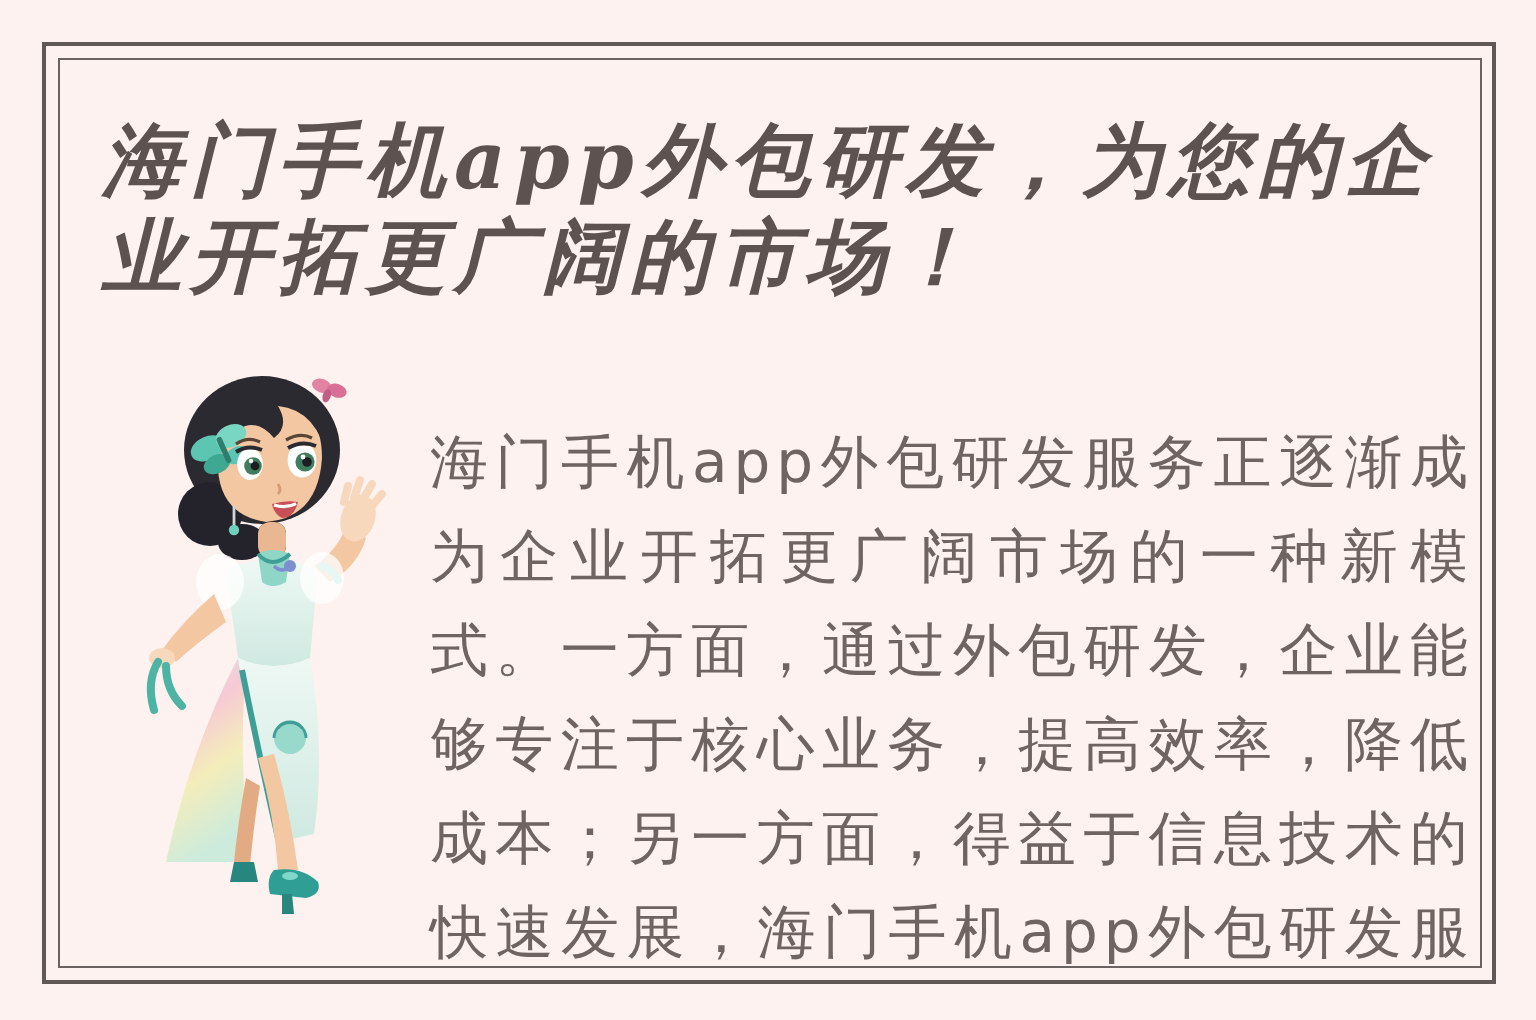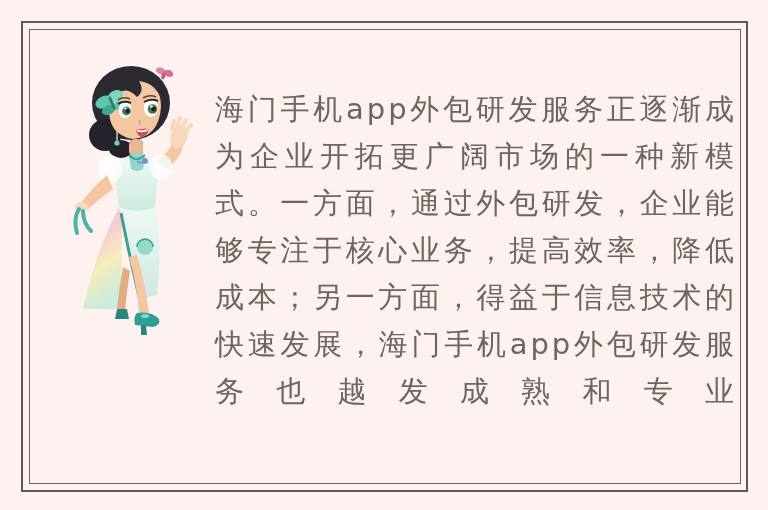--- a/index.html
+++ b/index.html
@@ -63,20 +63,21 @@
 </head>
 <body>
 
 <div class="page">
 
   <div class="frame-outer"></div>
   <div class="frame-inner"></div>
 
   <div class="content">
 
+    <h1 class="title">海门手机app外包研发，为您的企业开拓更广阔的市场！</h1>
 
     <div class="body-row">
 
       <div class="mascot-col">
         <svg width="180" height="300" viewBox="0 0 180 300" aria-hidden="true">
           <defs>
             <linearGradient id="liningGrad" x1="0" y1="0" x2="0.3" y2="1">
               <stop offset="0" stop-color="#cdeee6"></stop>
               <stop offset="0.35" stop-color="#f7c9d6"></stop>
               <stop offset="0.65" stop-color="#f4edba"></stop>

